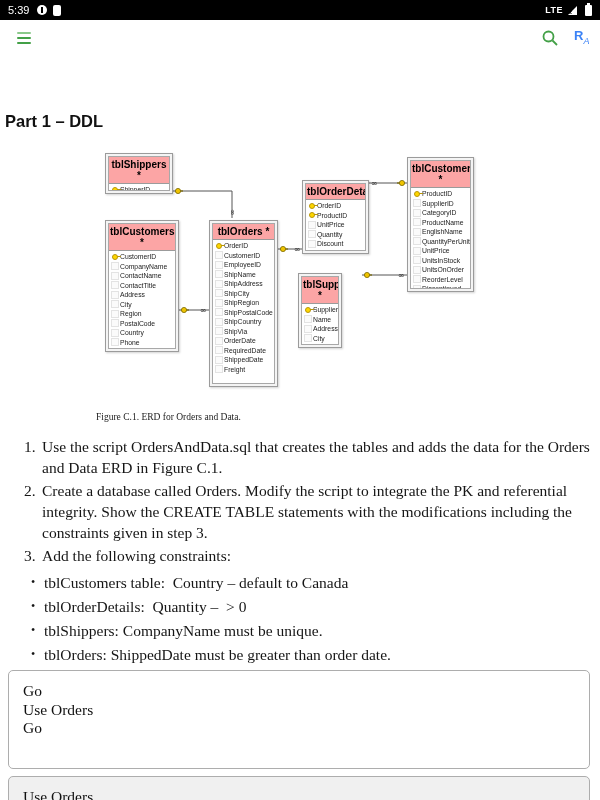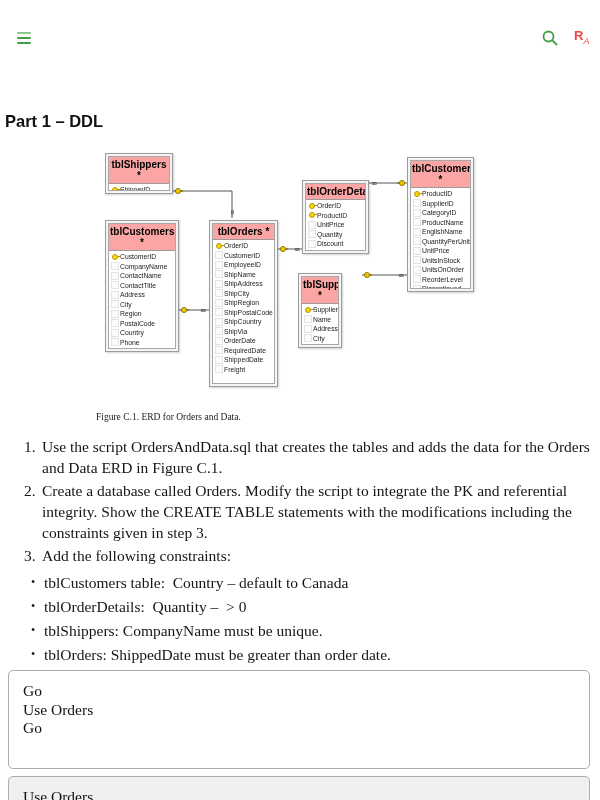--- a/index.html
+++ b/index.html
@@ -19,21 +19,21 @@
   .ic-batt{width:7px;height:11px;background:#fff;border-radius:1px;position:relative;margin-left:3px;}
   .ic-batt::before{content:"";position:absolute;top:-2px;left:2px;width:3px;height:2px;background:#fff;}
 
   
   .toolbar{position:absolute;left:0;top:20px;width:600px;height:36px;background:#fff;}
   .hamburger{position:absolute;left:17px;top:12px;width:14px;height:12px;display:flex;
              flex-direction:column;justify-content:space-between;cursor:pointer;}
   .hamburger span{height:2.4px;background:#43a047;border-radius:1px;}
   .hamburger span:first-child{background:#8bc98b;}
   .tb-search{position:absolute;left:541px;top:9px;width:18px;height:18px;cursor:pointer;}
-  .tb-font{position:absolute;left:574px;top:8px;color:#ef4444;
+  .tb-font{position:absolute;left:574px;top:8px;color:#3b82f6;
            font-family:"Liberation Sans",sans-serif;font-weight:bold;font-size:13px;cursor:pointer;}
   .tb-font sub{font-style:italic;font-size:9px;font-weight:normal;}
 
   
   .para{position:absolute;left:5px;top:76px;width:590px;font-size:15.5px;line-height:21px;}
   .link{color:#0000EE;text-decoration:none;margin-left:6px;cursor:pointer;}
   .heading{position:absolute;left:5px;top:112px;font-family:"Liberation Sans",sans-serif;
            font-weight:bold;font-size:16.5px;color:#111;}
 
   
@@ -71,20 +71,34 @@
   .codebox{position:absolute;left:8px;width:582px;box-sizing:border-box;border:1.5px solid #adadad;
            border-radius:5px;padding:11px 14px;font-size:15.5px;line-height:18.5px;color:#111;}
   #codebox1{top:670px;height:99px;background:#ffffff;}
   #codebox2{top:776px;height:40px;background:#f0f0f0;}
 </style>
 </head>
 <body>
 
 <div id="stage">
 
+  <div class="statusbar">
+    <span class="sb-time">5:39</span>
+    <span class="ic-circle"></span>
+    <span class="ic-rect"></span>
+    <span class="sb-right">
+      <span class="sb-lte">LTE</span>
+      <svg width="11" height="11">
+        <polygon points="1,10 10,10 10,1" fill="#fff"></polygon>
+        <line x1="1.5" y1="6" x2="4.5" y2="9" stroke="#000" stroke-width="1"></line>
+        <line x1="4.5" y1="6" x2="1.5" y2="9" stroke="#000" stroke-width="1"></line>
+      </svg>
+      <span class="ic-batt"></span>
+    </span>
+  </div>
 
   <div class="toolbar">
     <div class="hamburger">
       <span></span>
         <span></span>
         <span></span>
     </div>
     <svg class="tb-search" viewBox="0 0 18 18">
       <circle cx="7.5" cy="7.5" r="5" fill="none" stroke="#43a047" stroke-width="1.8"></circle>
       <line x1="11.5" y1="11.5" x2="16" y2="16" stroke="#43a047" stroke-width="1.8"></line>

